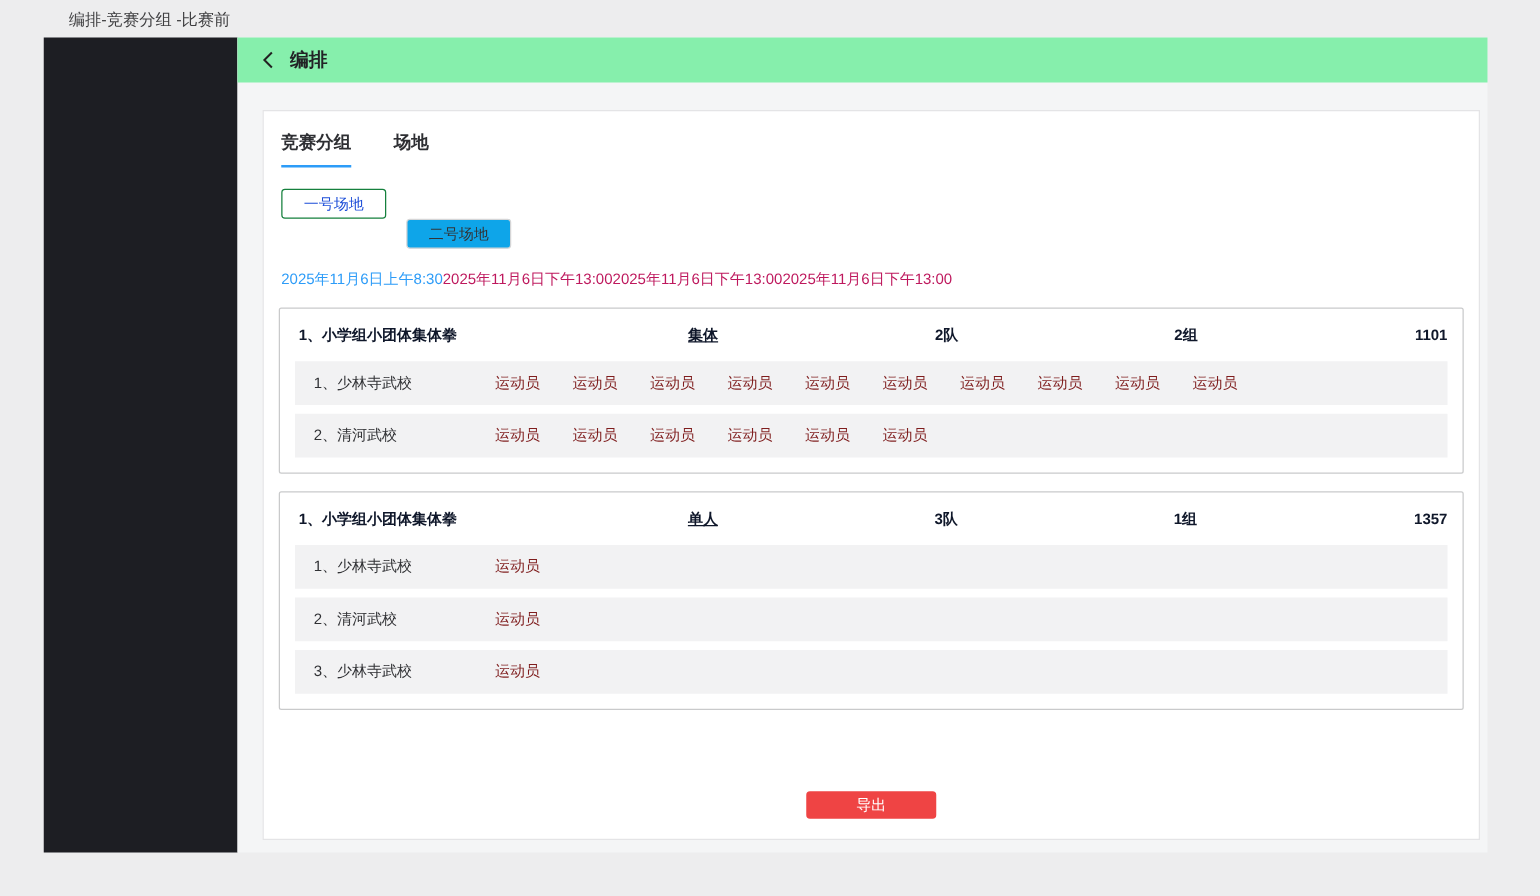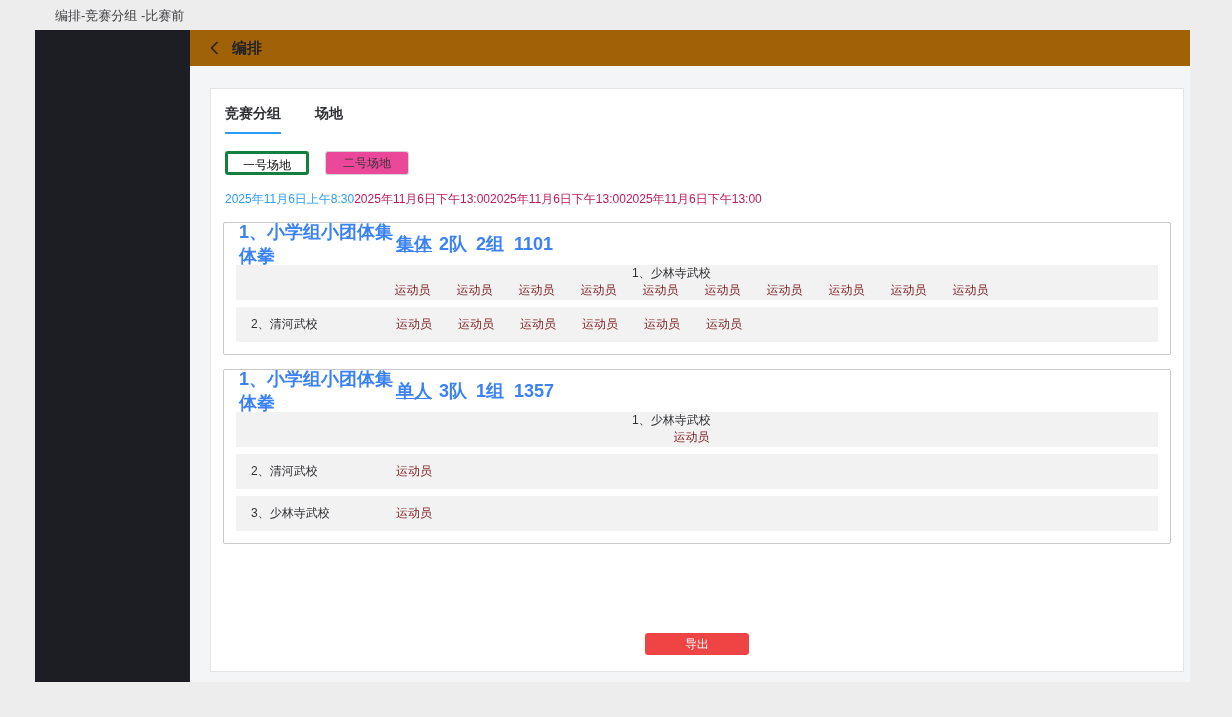--- a/index.html
+++ b/index.html
@@ -4,53 +4,53 @@
 <style>
   * { margin:0; padding:0; box-sizing:border-box; }
   html,body { width:1232px; height:717px; overflow:hidden;
     font-family:"Liberation Sans","DejaVu Sans",sans-serif; background:#ededee; }
   .window-title { position:absolute; left:35px; top:7px; font-size:13px; color:#3e3e40;margin-left:20px; }
 
   .app { position:absolute; left:35px; top:30px; width:1155px; height:652px; display:flex; }
   .sidebar { width:155px; height:100%; background:#1d1e23; flex:none; }
   .main { flex:1; background:#f4f5f6; display:flex; flex-direction:column; min-width:0; }
 
-  .topbar { height:36px; background:#a16207; display:flex; align-items:center; padding-left:16px; flex:none; }
+  .topbar { height:36px; background:#86efac; display:flex; align-items:center; padding-left:16px; flex:none; }
   .back-icon { width:18px; height:18px; display:inline-block; cursor:pointer; }
   .back-icon svg { display:block; }
   .topbar-title { font-size:15px; font-weight:bold; color:#222326; margin-left:8px; }
 
   .panel { margin:22px 6px 10px 20px; height:584px; background:#ffffff;
     border:1px solid #e4e4e6; padding:16px 12px; position:relative; }
 
   .tabs { display:flex; gap:34px; padding-left:2px; }
   .tab { font-size:14px; font-weight:bold; color:#2e2f33; padding-bottom:9px; cursor:pointer; border-bottom:2px solid transparent;text-align:center; }
   .tab.active { border-bottom-color:#2d9cf8; }
 
   .venues { margin-top:17px; display:flex; gap:16px; padding-left:2px; }
   .venue-btn { width:84px; height:24px; font-size:12px; line-height:22px; text-align:center;
     border-radius:3px; cursor:pointer; }
-  .venue-btn.active { background:#ffffff; border:3px solid #15803d; color:#000000; }
-  .venue-btn.inactive { background:#ec4899; border:1px solid #d5d5d6; color:#333437; }
+  .venue-btn.active { background:#ffffff; border:1px solid #15803d; color:#1d4ed8; }
+  .venue-btn.inactive { background:#0ea5e9; border:1px solid #d5d5d6; color:#333437;margin-top:24px; }
 
   .sessions { margin-top:16px; display:flex; padding-left:2px; }
   .session { font-size:12px; color:#be185d; cursor:pointer; }
   .session.active { color:#2d9cf8; }
 
   .group-card { border:1px solid #c9cacb; border-radius:2px; margin-top:14px; padding:0 12px 12px; }
-  .group-header { height:42px; display:flex; align-items:center; font-size:18px; font-weight:bold; color:#3b82f6; padding-left:3px; }
+  .group-header { height:42px; display:flex; align-items:center; font-size:12px; font-weight:bold; color:#0f172a; padding-left:3px;justify-content:space-between; }
   .gh-name { width:157px; }
   .gh-type { width:43px;text-decoration:underline; }
   .gh-teams { width:37px; }
   .gh-group { width:38px; }
   .gh-code { }
 
   .team-row { background:#f2f2f3; height:35px; display:flex; align-items:center; padding-left:15px;
     font-size:12px; color:#303134; margin-top:7px; }
-  .team-row:first-child { margin-top:0;flex-direction:column; }
+  .team-row:first-child { margin-top:0; }
   .tr-name { width:145px; flex:none; }
   .tr-athletes { display:flex; }
   .athlete { width:62px; flex:none; color:#7f1d1d; }
 
   .export-wrap { position:absolute; bottom:16px; left:50%; transform:translateX(-50%); }
   .export-btn { width:104px; height:22px; background:#ef4444; border:none; border-radius:3px;
     color:#ffffff; font-size:12px; cursor:pointer; display:block; }
 </style>
 </head>
 <body>

